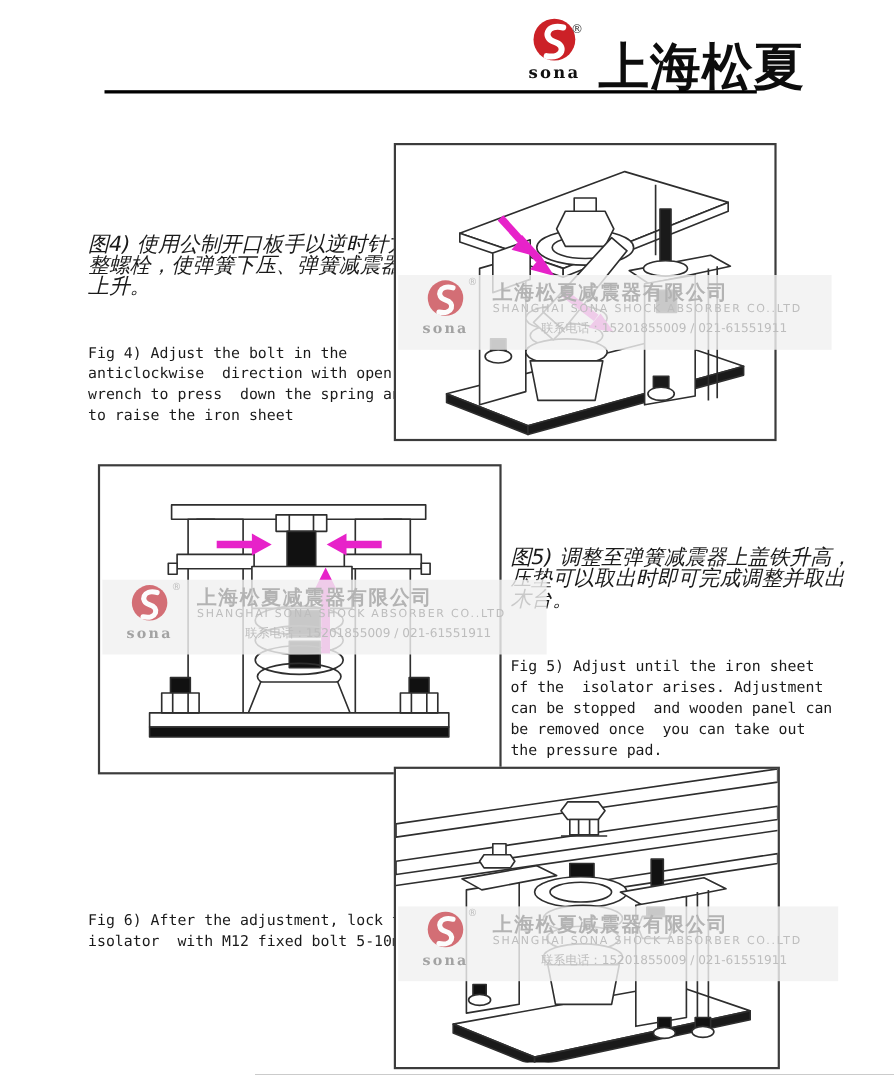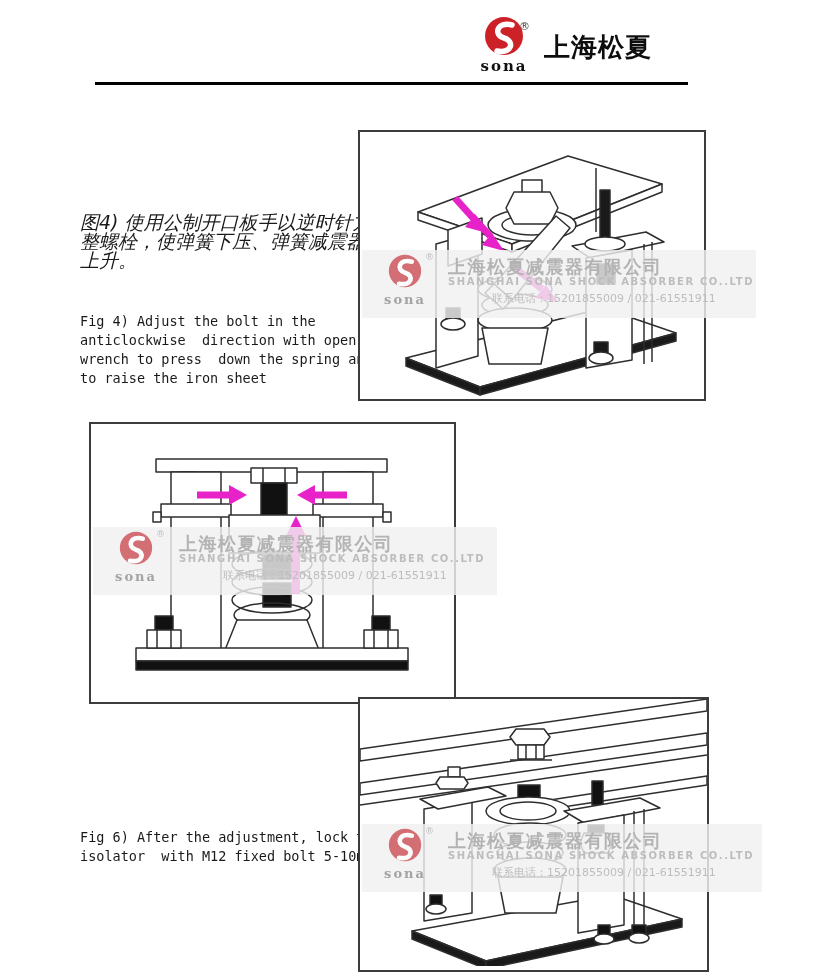--- a/index.html
+++ b/index.html
@@ -6,40 +6,40 @@
   .page{
     position:relative;width:813px;height:977px;background:#fff;margin:0 auto;
     font-family:"DejaVu Sans","Liberation Sans",sans-serif;color:#1a1a1a;overflow:hidden;
   }
   
   .hdr-logo{position:absolute;left:472px;top:16px;width:64px;height:62px;}
   .hdr-logo svg{display:block;margin:0 auto;}
   .hdr-sona{display:block;text-align:center;font-family:"DejaVu Serif","Liberation Serif",serif;
     font-weight:bold;font-size:15px;letter-spacing:2px;color:#111;margin-top:1px;}
   .hdr-reg{position:absolute;left:519px;top:20px;font-size:11px;color:#444;}
-  .hdr-brand{position:absolute;left:544px;top:30px;font-size:26px;font-weight:bold;
+  .hdr-brand{position:absolute;left:544px;top:30px;font-size:46px;font-weight:bold;
     letter-spacing:1px;color:#0d0d0d;white-space:nowrap;}
   .hdr-rule{position:absolute;left:95px;top:82px;width:593px;height:3px;background:#000;}
   
   .txt{position:absolute;white-space:pre;line-height:19px;}
   .txt .cn{font-size:19px;font-family:"DejaVu Sans","Liberation Sans",sans-serif;font-style:italic;}
   .txt .en{font-size:13.5px;font-family:"DejaVu Sans Mono","Liberation Mono",monospace;margin-top:4px;}
   
   .fig-frame{position:absolute;border:2px solid #3c3c3c;background:#fff;}
   .fig-frame svg.art{position:absolute;left:0;top:0;}
   
   .watermark{position:absolute;left:2px;height:68px;background:rgba(240,240,240,0.82);
     display:flex;align-items:flex-start;z-index:5;}
   .wm-logo{position:relative;width:86px;flex:0 0 86px;text-align:center;opacity:.78;padding-top:4px;}
   .wm-sona{display:block;font-family:"DejaVu Serif","Liberation Serif",serif;font-weight:bold;
     font-size:13px;letter-spacing:2px;color:#8d8d8d;margin-top:0;}
   .wm-reg{position:absolute;right:14px;top:2px;font-size:9px;color:#b0b0b0;}
   .wm-text{padding-top:5px;}
   .wm-cn{font-size:18px;font-weight:bold;color:#b3b3b3;letter-spacing:1.5px;white-space:nowrap;line-height:24px;}
-  .wm-en{font-size:10px;font-weight:bold;color:#bdbdbd;letter-spacing:1.6px;white-space:nowrap;margin-top:-3px;}
+  .wm-en{font-size:10px;font-weight:normal;color:#bdbdbd;letter-spacing:1.6px;white-space:nowrap;margin-top:-3px;}
   .wm-tel{font-size:11px;color:#bdbdbd;white-space:nowrap;margin-top:4px;margin-left:44px;}
 </style>
 </head>
 <body>
 
 <div class="page">
 
   <div class="hdr-logo">
     <svg width="40" height="40" viewBox="0 0 40 40">
       <circle cx="20" cy="20" r="19" fill="#cc2127"></circle>
@@ -201,20 +201,30 @@
         <span class="wm-sona">sona</span>
       </div>
       <div class="wm-text">
         <div class="wm-cn">上海松夏减震器有限公司</div>
         <div class="wm-en">SHANGHAI SONA SHOCK ABSORBER CO..LTD</div>
         <div class="wm-tel">联系电话：15201855009 / 021-61551911</div>
       </div>
     </div>
   </div>
 
+  <div class="txt" style="left:464px;top:460px;">
+    <div class="cn">图5) 调整至弹簧减震器上盖铁升高，
+压垫可以取出时即可完成调整并取出
+木台。</div>
+    <div class="en">Fig 5) Adjust until the iron sheet
+of the  isolator arises. Adjustment
+can be stopped  and wooden panel can
+be removed once  you can take out
+the pressure pad.</div>
+  </div>
 
   <div class="txt" style="left:80px;top:786px;">
     <div class="en">Fig 6) After the adjustment, lock the
 isolator  with M12 fixed bolt 5-10mm</div>
   </div>
 
   <div class="fig-frame" style="left:358px;top:697px;width:347px;height:271px;">
     <svg class="art" width="347" height="267" viewBox="0 0 347 267">
       <g stroke="#2e2e2e" stroke-width="1.5" fill="none" stroke-linejoin="round">
 

